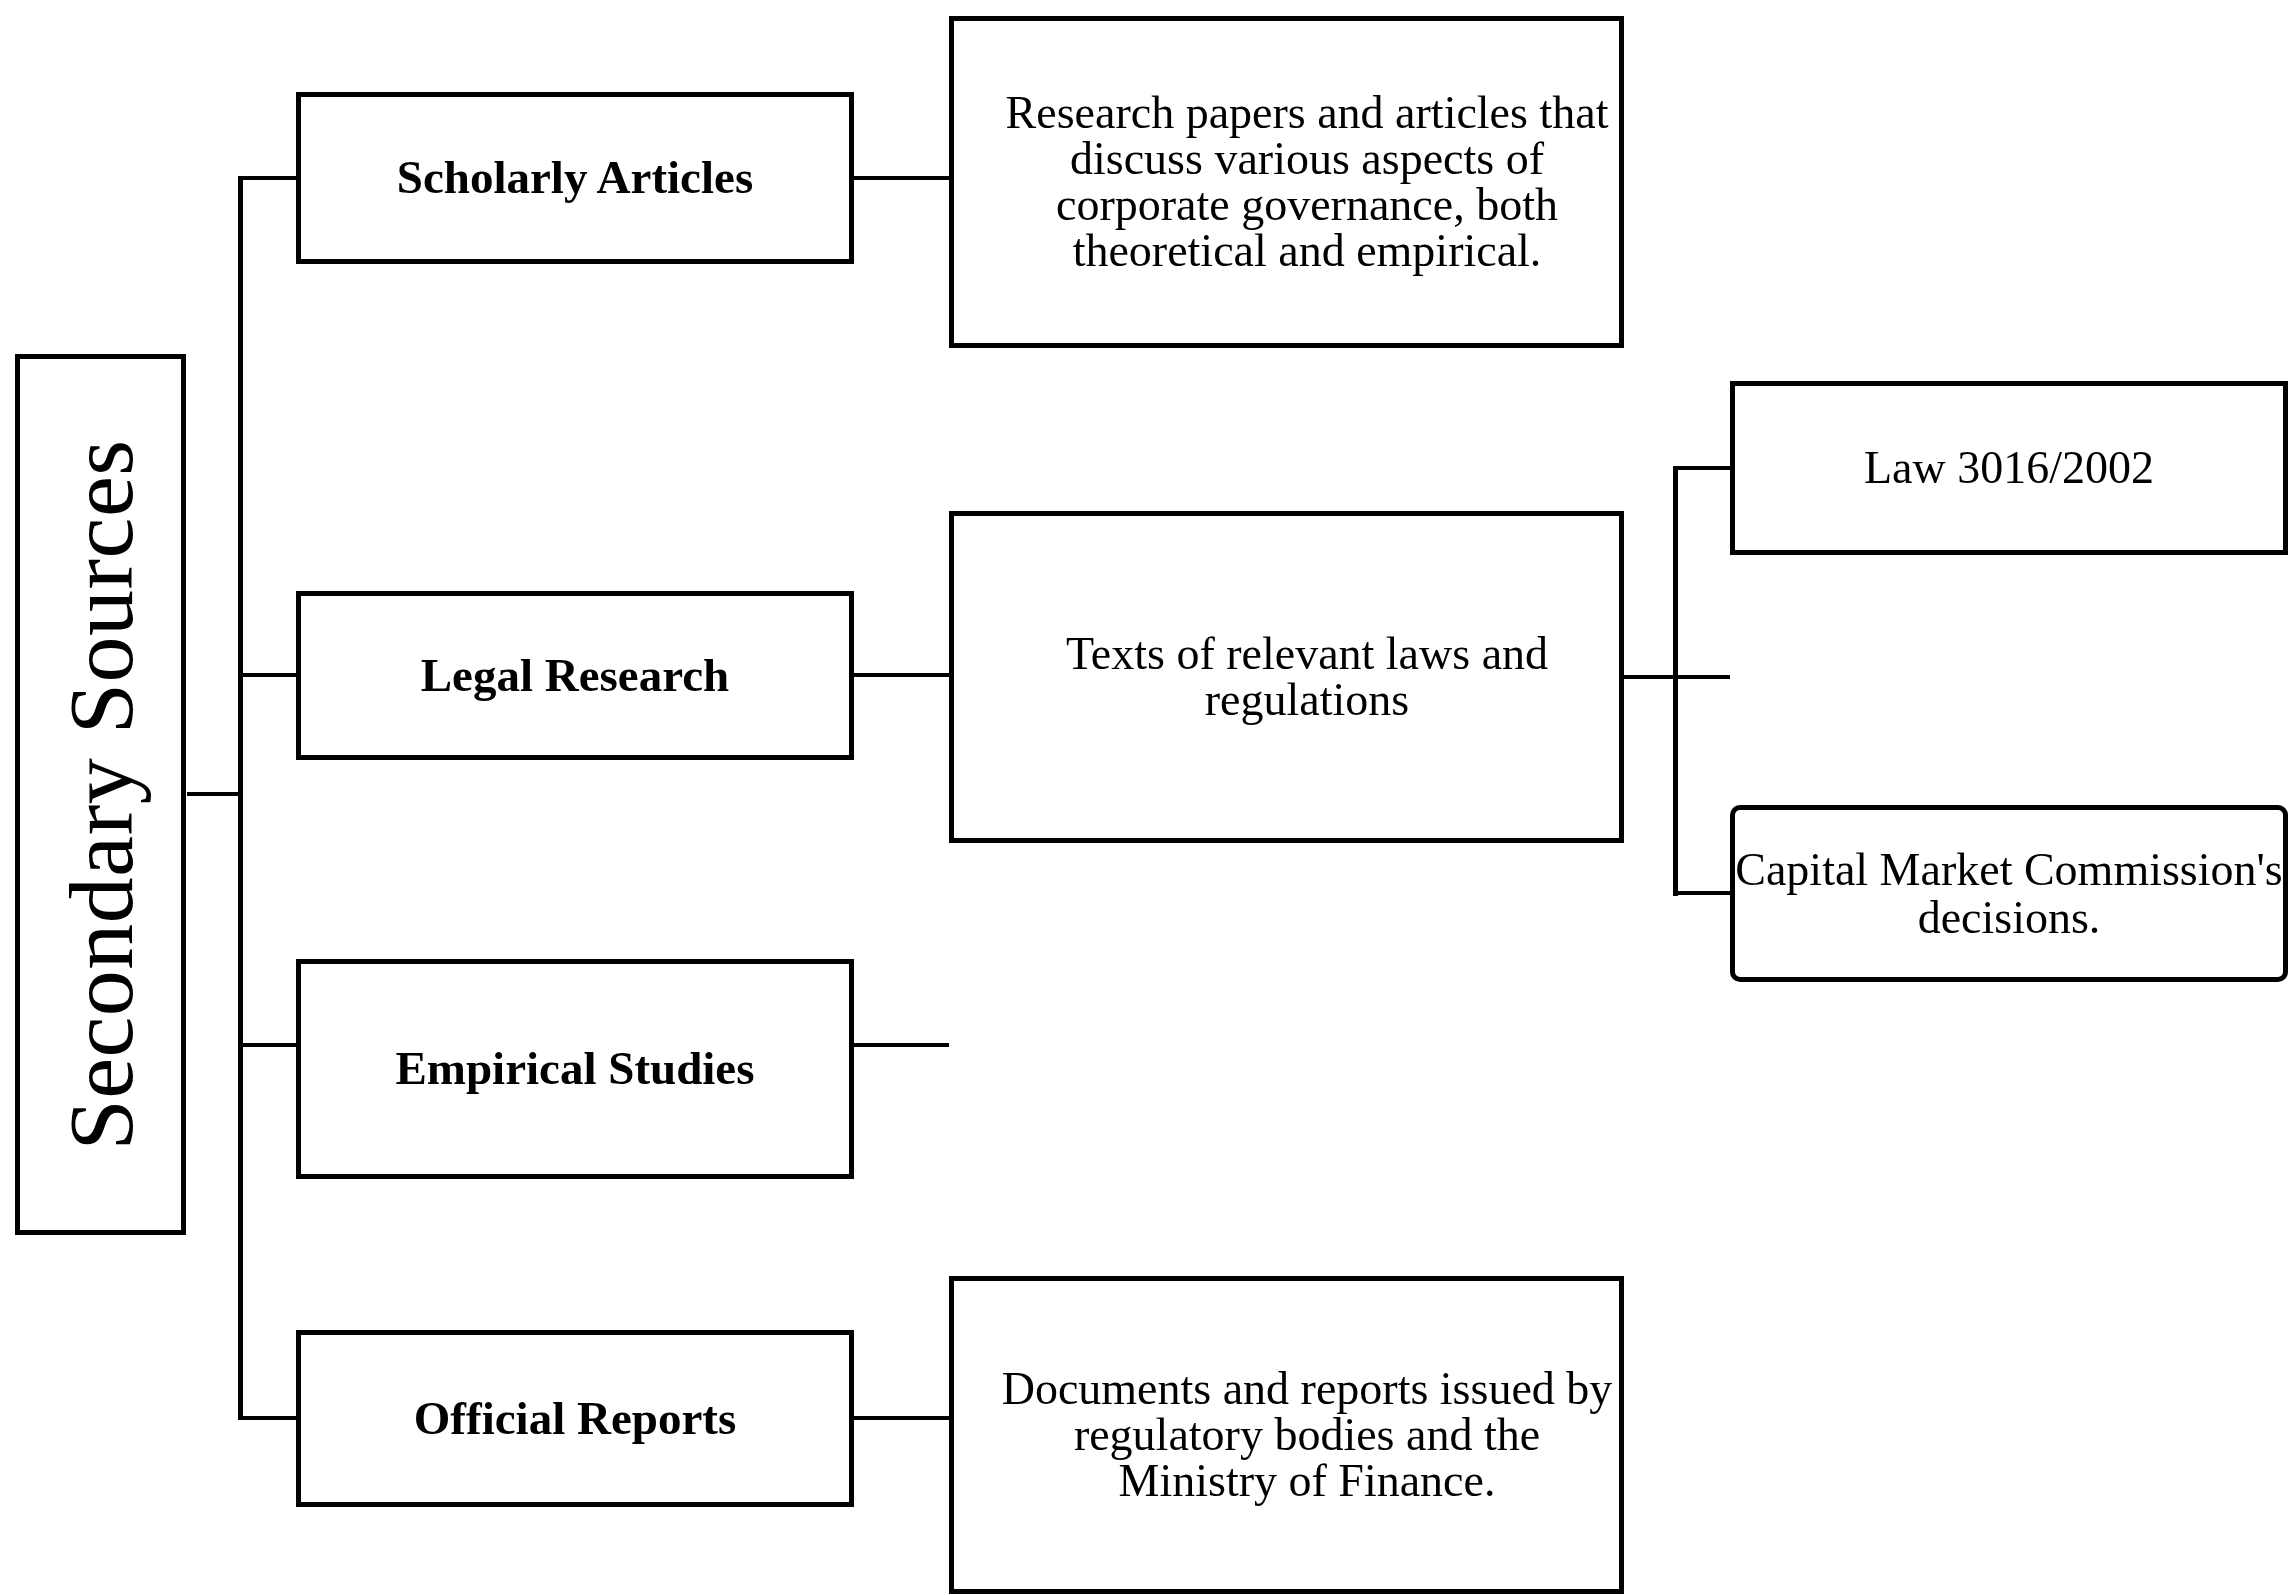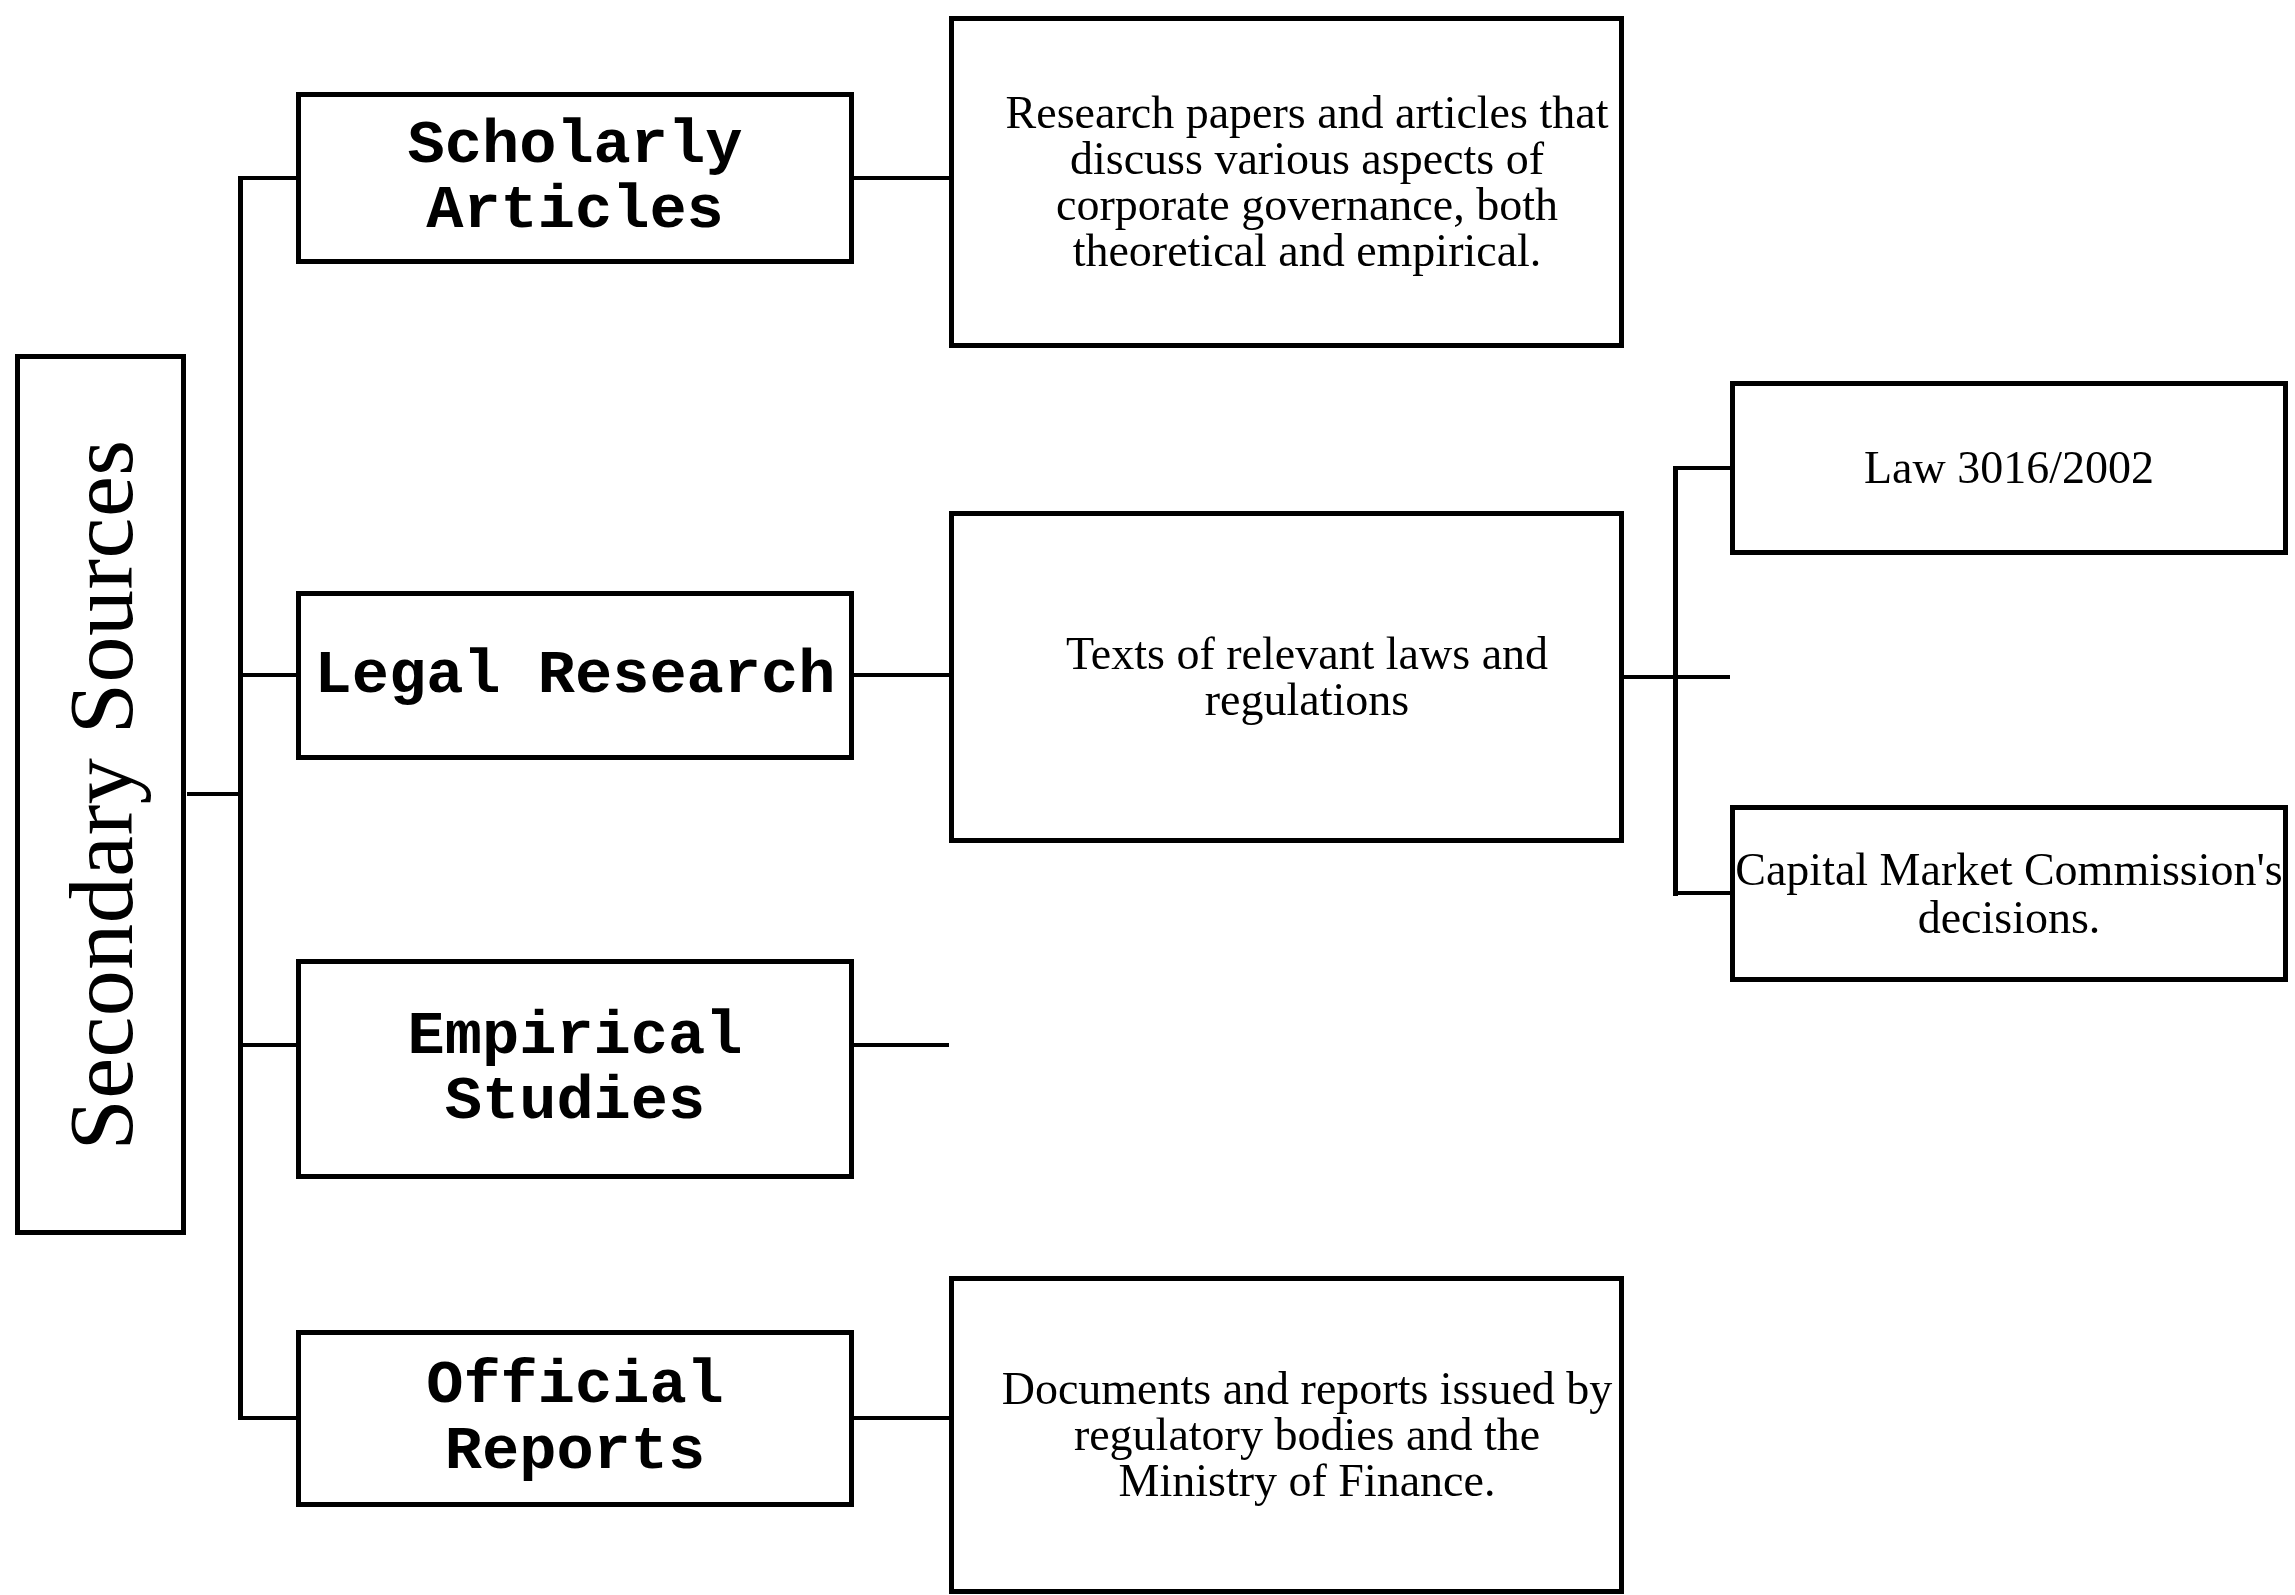--- a/index.html
+++ b/index.html
@@ -21,23 +21,22 @@
     box-sizing: border-box;
     border: 5.4px solid #000000;
     background: #ffffff;
     display: flex;
     align-items: center;
     justify-content: center;
     text-align: center;
   }
   .label-bold {
     font-weight: bold;
-    font-size: 62px;
+    font-size: 47px;
     line-height: 1.05;
-    font-family: Liberation Mono, monospace;
   }
   .desc-text {
     font-weight: normal;
     font-size: 46px;
     line-height: 1.0;
     width: 100%;
     margin-left: 41px;
   }
   .law-text {
     font-weight: normal;
@@ -65,21 +64,21 @@
   .cat-2 { left: 296px; top: 959px; width: 558px; height: 220px; }
   .cat-3 { left: 296px; top: 1330px; width: 558px; height: 177px; }
 
   .desc-0 { left: 949px; top: 16.3px;   width: 675px; height: 332px; }
   .desc-1 { left: 949px; top: 511px;  width: 675px; height: 332px; }
   .desc-2 { left: 949px; top: 898px; width: 675px; height: 332px; }
   .desc-3 { left: 949px; top: 1276px; width: 675px; height: 318px; }
 
   .law-0 { left: 1730px; top: 381px;  width: 558px; height: 174px; }
   .law-1 { left: 1730px; top: 590px; width: 558px; height: 177px; }
-  .law-2 { left: 1730px; top: 805px; width: 558px; height: 177px; }
+  .law-2 { left: 1730px; top: 805px; width: 558px; height: 177px; border-radius: 10px; }
 
   .stub-root      { left: 187px;  top: 792px; width: 51px;   height: 4.4px; }
   .trunk-left     { left: 238px;  top: 176px;  width: 5.4px;   height: 1244px; }
   .branch-cat-0   { left: 238px;  top: 176px;  width: 59px;  height: 4.4px; }
   .branch-cat-1   { left: 238px;  top: 673px; width: 59px;  height: 4.4px; }
   .branch-cat-2   { left: 238px;  top: 1043px; width: 59px;  height: 4.4px; }
   .branch-cat-3   { left: 238px;  top: 1416px; width: 59px;  height: 4.4px; }
 
   .stub-desc-0 { left: 854px; top: 176px;  width: 95px; height: 4.4px; }
   .stub-desc-1 { left: 854px; top: 673px; width: 95px; height: 4.4px; }

